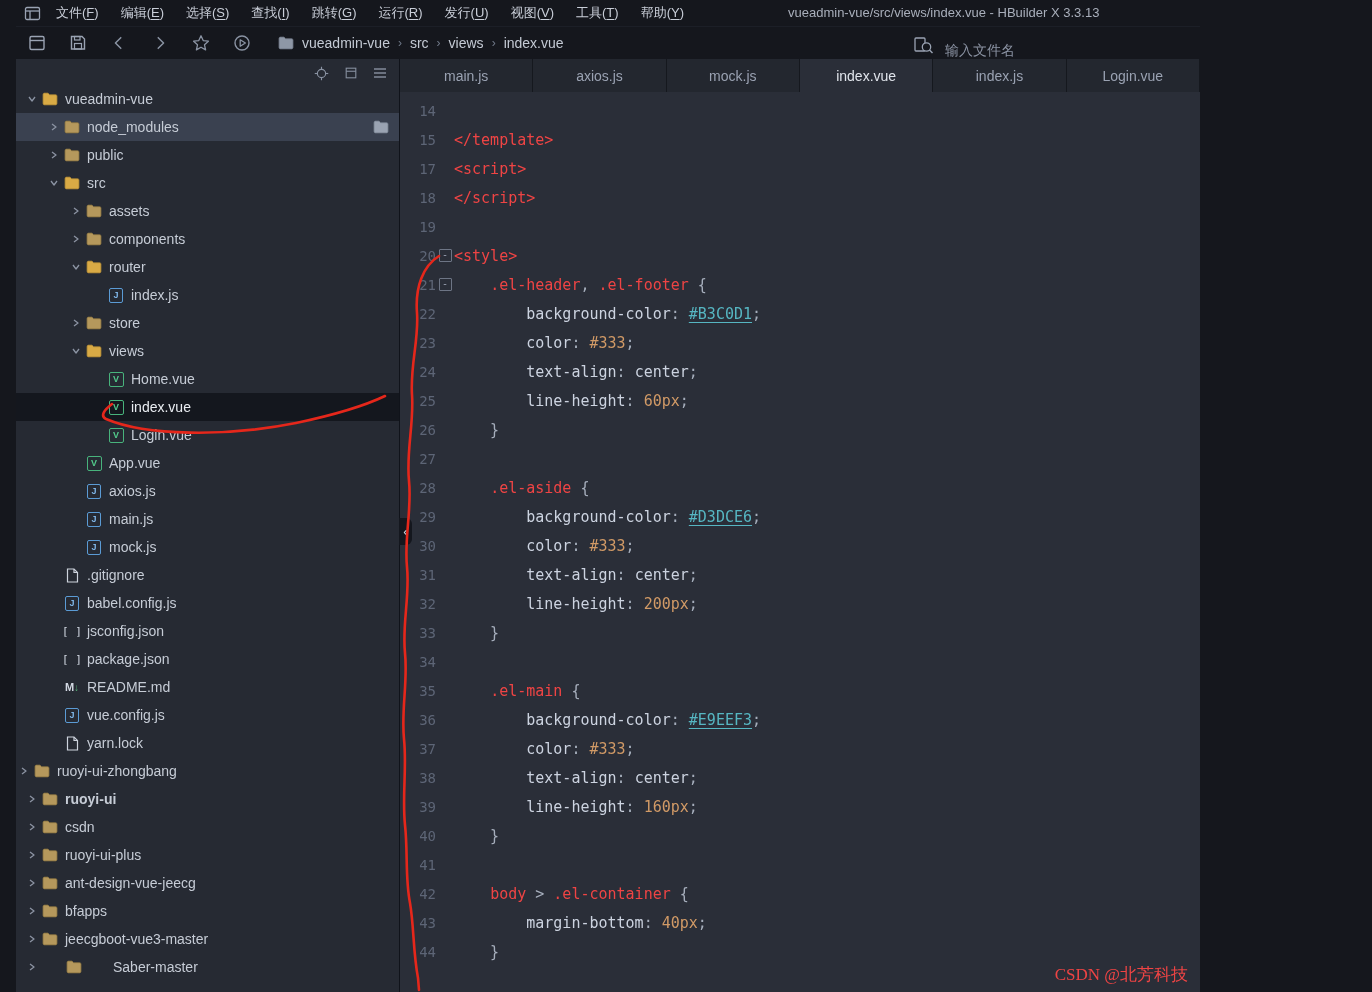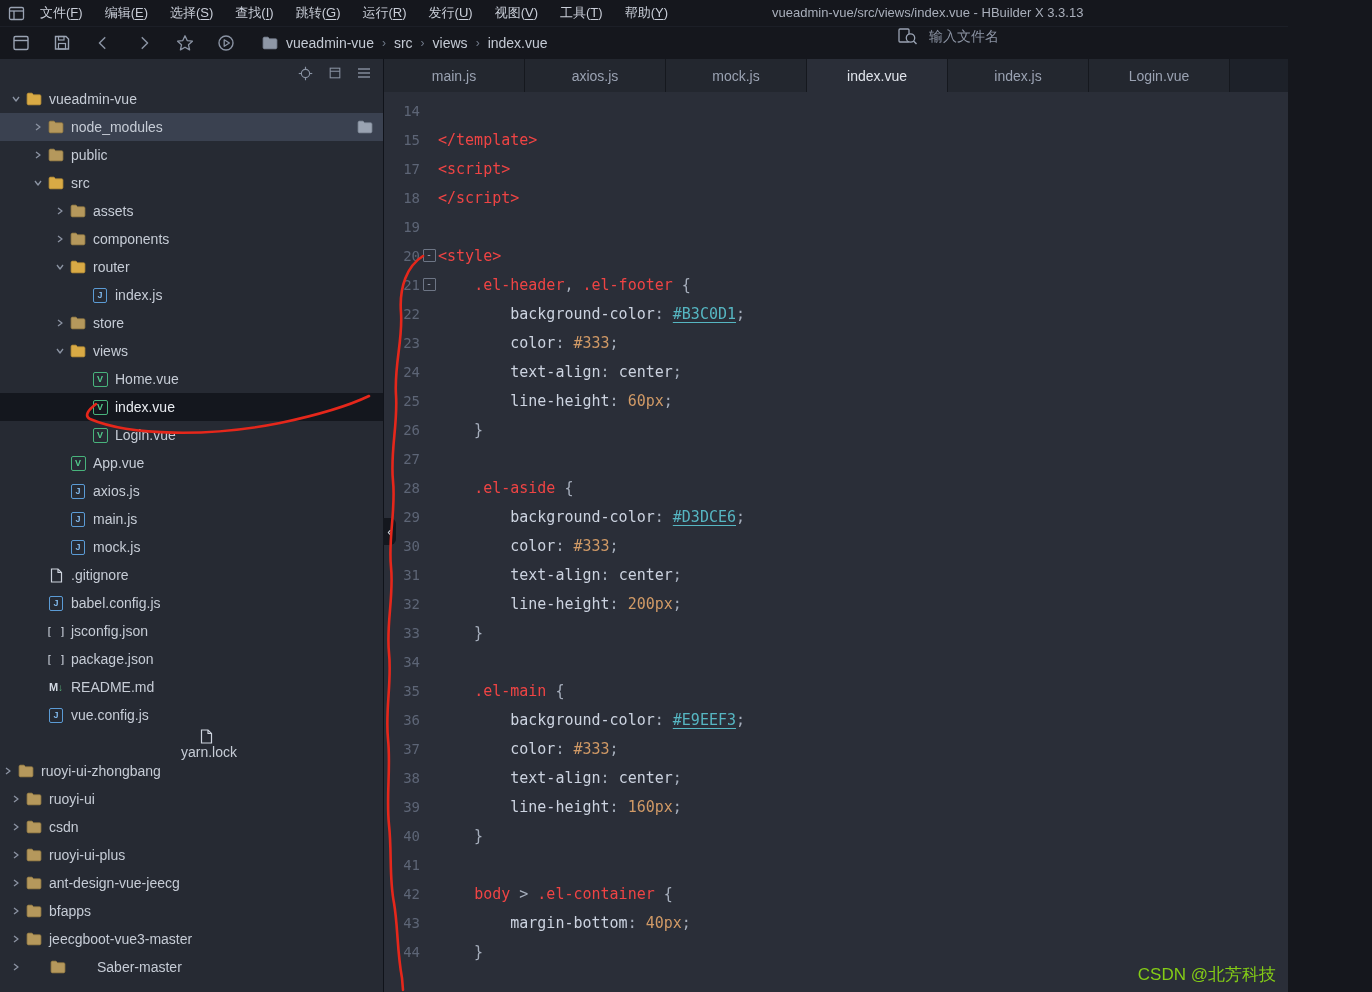--- a/index.html
+++ b/index.html
@@ -1,35 +1,35 @@
 <!DOCTYPE html>
 <html><head>
 <meta charset="utf-8">
 <style>
   html,body{margin:0;padding:0;background:#15171d;}
-  .app{position:relative;width:1288px;height:992px;overflow:hidden;background:#2a2e38;
-       font-family:"Liberation Sans","DejaVu Sans",sans-serif;-webkit-font-smoothing:antialiased;}
+  .app{position:relative;width:1184px;height:992px;overflow:hidden;background:#2a2e38;
+       font-family:"Liberation Sans","DejaVu Sans",sans-serif;margin-left:16px;-webkit-font-smoothing:antialiased;}
 
   
   .menubar{height:26px;background:#15171d;display:flex;align-items:center;position:relative;padding-left:8px;}
   .app-icon{display:flex;align-items:center;margin-right:4px;}
   .menu-items{display:flex;align-items:center;}
   .menu-item{color:#c9ced8;font-size:13px;padding:0 11px;cursor:default;white-space:nowrap;}
   .menu-item u{text-decoration:underline;text-underline-offset:2px;}
   .window-title{position:absolute;left:772px;top:5px;color:#a9afbb;font-size:13px;white-space:nowrap;}
 
   
   .toolbar{height:32px;background:#15171d;display:flex;align-items:center;position:relative;border-top:1px solid #1c1f27;}
   .tb-icons{display:flex;align-items:center;}
   .tb-icon{width:41px;display:flex;justify-content:center;align-items:center;cursor:pointer;}
   .breadcrumb{display:flex;align-items:center;margin-left:16px;font-size:14px;color:#c4cad4;}
   .crumb{cursor:pointer;white-space:nowrap;}
   .crumb-sep{color:#6f7888;padding:0 8px;font-size:12px;}
   .crumb-folder{display:flex;align-items:center;margin-right:8px;}
-  .search{position:absolute;left:897px;top:0;height:32px;display:flex;align-items:flex-start;gap:9px;}
+  .search{position:absolute;left:897px;top:0;height:32px;display:flex;align-items:flex-end;gap:9px;}
   .search-input{background:transparent;border:none;outline:none;color:#c4cad4;font-size:14px;width:320px;
                 font-family:"Liberation Sans",sans-serif;}
   .search-input::placeholder{color:#8b93a3;}
 
   
   .main{display:flex;height:934px;}
 
   
   .sidebar{width:383px;min-width:383px;background:#262a33;border-right:1px solid #10131a;
            display:flex;flex-direction:column;overflow:hidden;}
@@ -72,21 +72,21 @@
   .tk-n{color:#d19a66;}
   .tk-c{color:#56b6c2;text-decoration:underline;text-underline-offset:3px;}
 
   
   .collapse-handle{position:absolute;left:383px;top:518px;width:13px;height:27px;background:#14171e;
                    border-radius:0 6px 6px 0;color:#d5dae2;display:flex;align-items:center;justify-content:center;
                    font-size:13px;z-index:30;cursor:pointer;}
 
   
   .annotations{position:absolute;left:0;top:0;width:1372px;height:992px;z-index:60;pointer-events:none;}
-  .watermark{position:absolute;right:12px;bottom:6px;color:#84cc16;font-size:17px;z-index:70;}
+  .watermark{position:absolute;right:12px;bottom:6px;color:#ef4444;font-size:17px;z-index:70;font-family:Liberation Serif, serif;}
 </style>
 </head>
 <body>
 
 <div class="app">
 
   <header class="menubar">
     <span class="app-icon">
       <svg width="17" height="15" viewBox="0 0 17 15">
           <rect x="1.5" y="1.5" width="14" height="12" rx="1.5" fill="none" stroke="#9aa3b3" stroke-width="1.3"></rect>
@@ -413,21 +413,21 @@
             </span>
             <span class="tlabel">README.md</span>
           </div>
           <div class="tree-row" style="padding-left: 30px;">
             <span class="chev"></span>
             <span class="fic">
               <span class="jbox">J</span>
             </span>
             <span class="tlabel">vue.config.js</span>
           </div>
-          <div class="tree-row" style="padding-left: 30px; flex-direction: column;">
+          <div class="tree-row" style="padding-left: 30px;">
             <span class="chev"></span>
             <span class="fic">
               <svg width="13" height="15" viewBox="0 0 13 15">
                 <path d="M1.5 1 H8 L11.5 4.5 V14 H1.5 Z" fill="none" stroke="#cdd3dd" stroke-width="1.2"></path>
                 <path d="M8 1 V4.5 H11.5" fill="none" stroke="#cdd3dd" stroke-width="1.2"></path>
               </svg>
             </span>
             <span class="tlabel">yarn.lock</span>
           </div>
           <div class="tree-row" style="">
@@ -436,21 +436,21 @@
                 <polyline points="2,1 6,4 2,7" fill="none" stroke="#8b93a3" stroke-width="1.3" stroke-linejoin="round"></polyline>
               </svg>
             </span>
             <span class="fic">
               <svg width="16" height="14" viewBox="0 0 16 14">
                 <path d="M1 2.6 C1 1.8 1.6 1.1 2.4 1.1 H6 L7.6 2.7 H13.6 C14.4 2.7 15 3.3 15 4.1 V11.4 C15 12.2 14.4 12.9 13.6 12.9 H2.4 C1.6 12.9 1 12.2 1 11.4 Z" fill="#b5985c" stroke="#85703f" stroke-width="0.8"></path>
               </svg>
             </span>
             <span class="tlabel">ruoyi-ui-zhongbang</span>
           </div>
-          <div class="tree-row" style="padding-left: 8px;">
+          <div class="tree-row" style="padding-left: 8px; font-weight: bold;">
             <span class="chev">
               <svg width="8" height="8" viewBox="0 0 8 8">
                 <polyline points="2,1 6,4 2,7" fill="none" stroke="#8b93a3" stroke-width="1.3" stroke-linejoin="round"></polyline>
               </svg>
             </span>
             <span class="fic">
               <svg width="16" height="14" viewBox="0 0 16 14">
                 <path d="M1 2.6 C1 1.8 1.6 1.1 2.4 1.1 H6 L7.6 2.7 H13.6 C14.4 2.7 15 3.3 15 4.1 V11.4 C15 12.2 14.4 12.9 13.6 12.9 H2.4 C1.6 12.9 1 12.2 1 11.4 Z" fill="#b5985c" stroke="#85703f" stroke-width="0.8"></path>
               </svg>
             </span>

